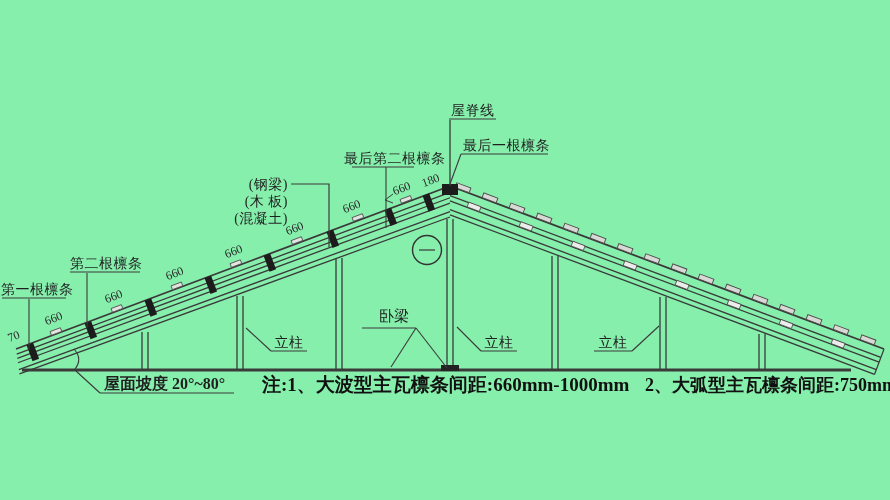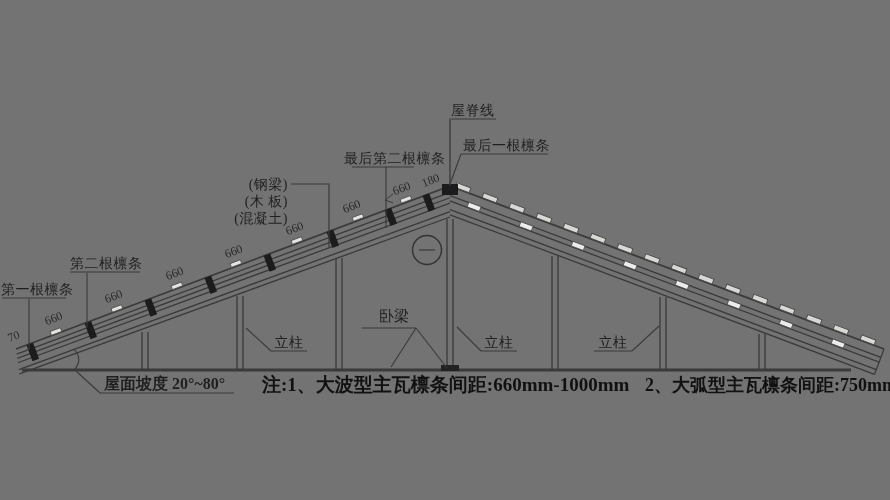--- a/index.html
+++ b/index.html
@@ -1,17 +1,17 @@
 <!DOCTYPE html>
 <html><head>
 <meta charset="utf-8">
 <style>
   html,body{margin:0;padding:0;}
   body{width:890px;height:500px;overflow:hidden;background:#ffffff;}
-  .stage{position:relative;width:890px;height:500px;background:#737373;
+  .stage{position:relative;width:890px;height:500px;background:#86efac;
          font-family:"Liberation Serif","DejaVu Serif",serif;}
   svg{position:absolute;left:0;top:0;}
   text{fill:#1f1f1f;}
   .cjk{font-size:14px;letter-spacing:0.5px;}
   .dim{font-size:12px;fill:#2a2a2a;}
   .note{font-size:19px;font-weight:bold;fill:#111;}
   .note2{font-size:18px;font-weight:bold;fill:#111;}
   .slopelab{font-size:16px;font-weight:bold;}
   .beamlab{font-size:15px;}
   line,polyline,path{stroke:#3a3a3a;fill:none;}

